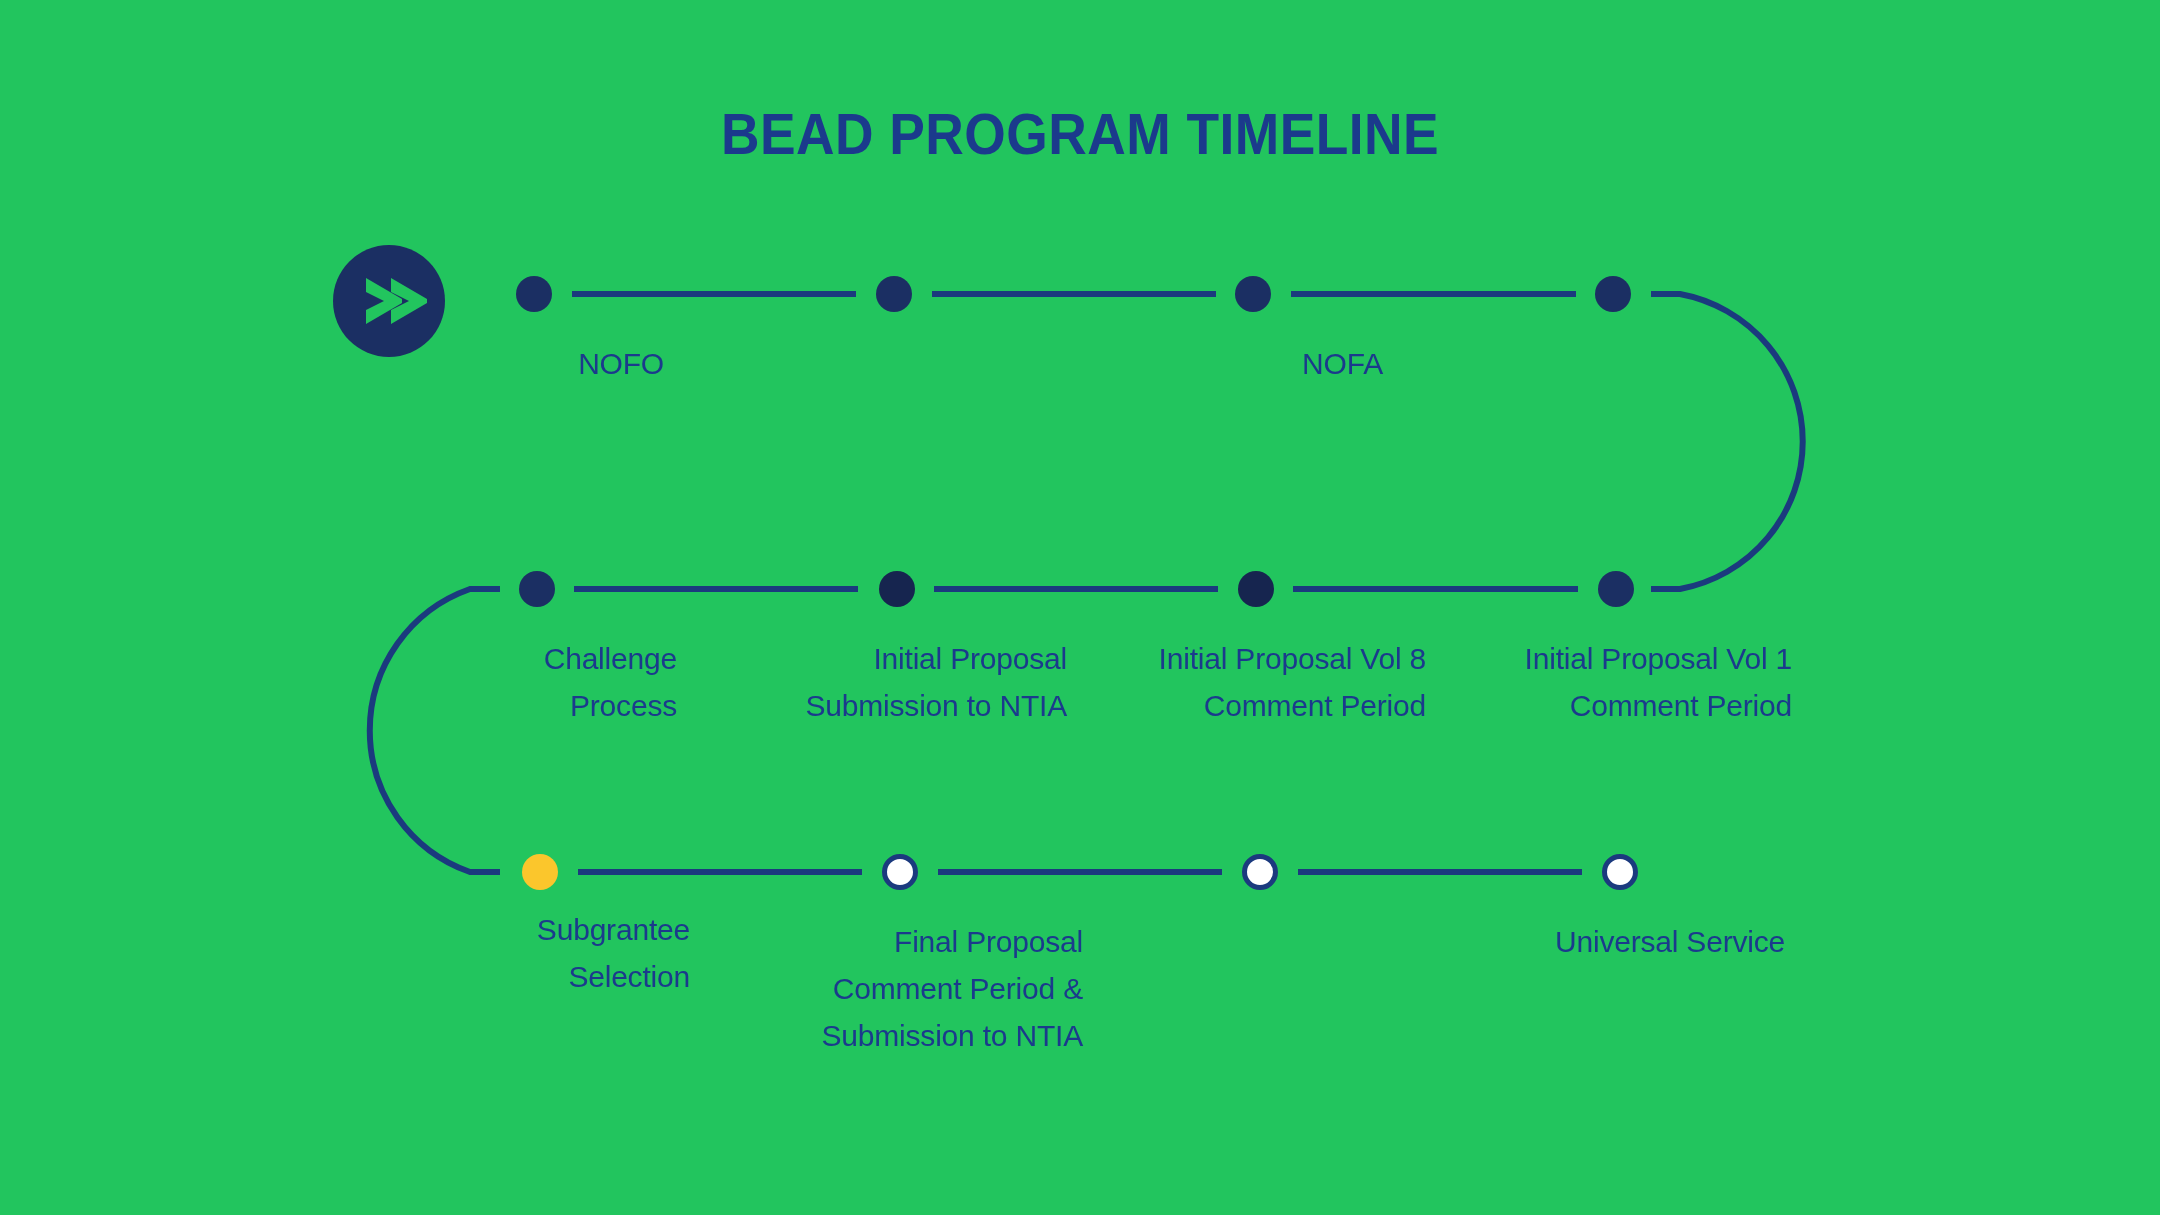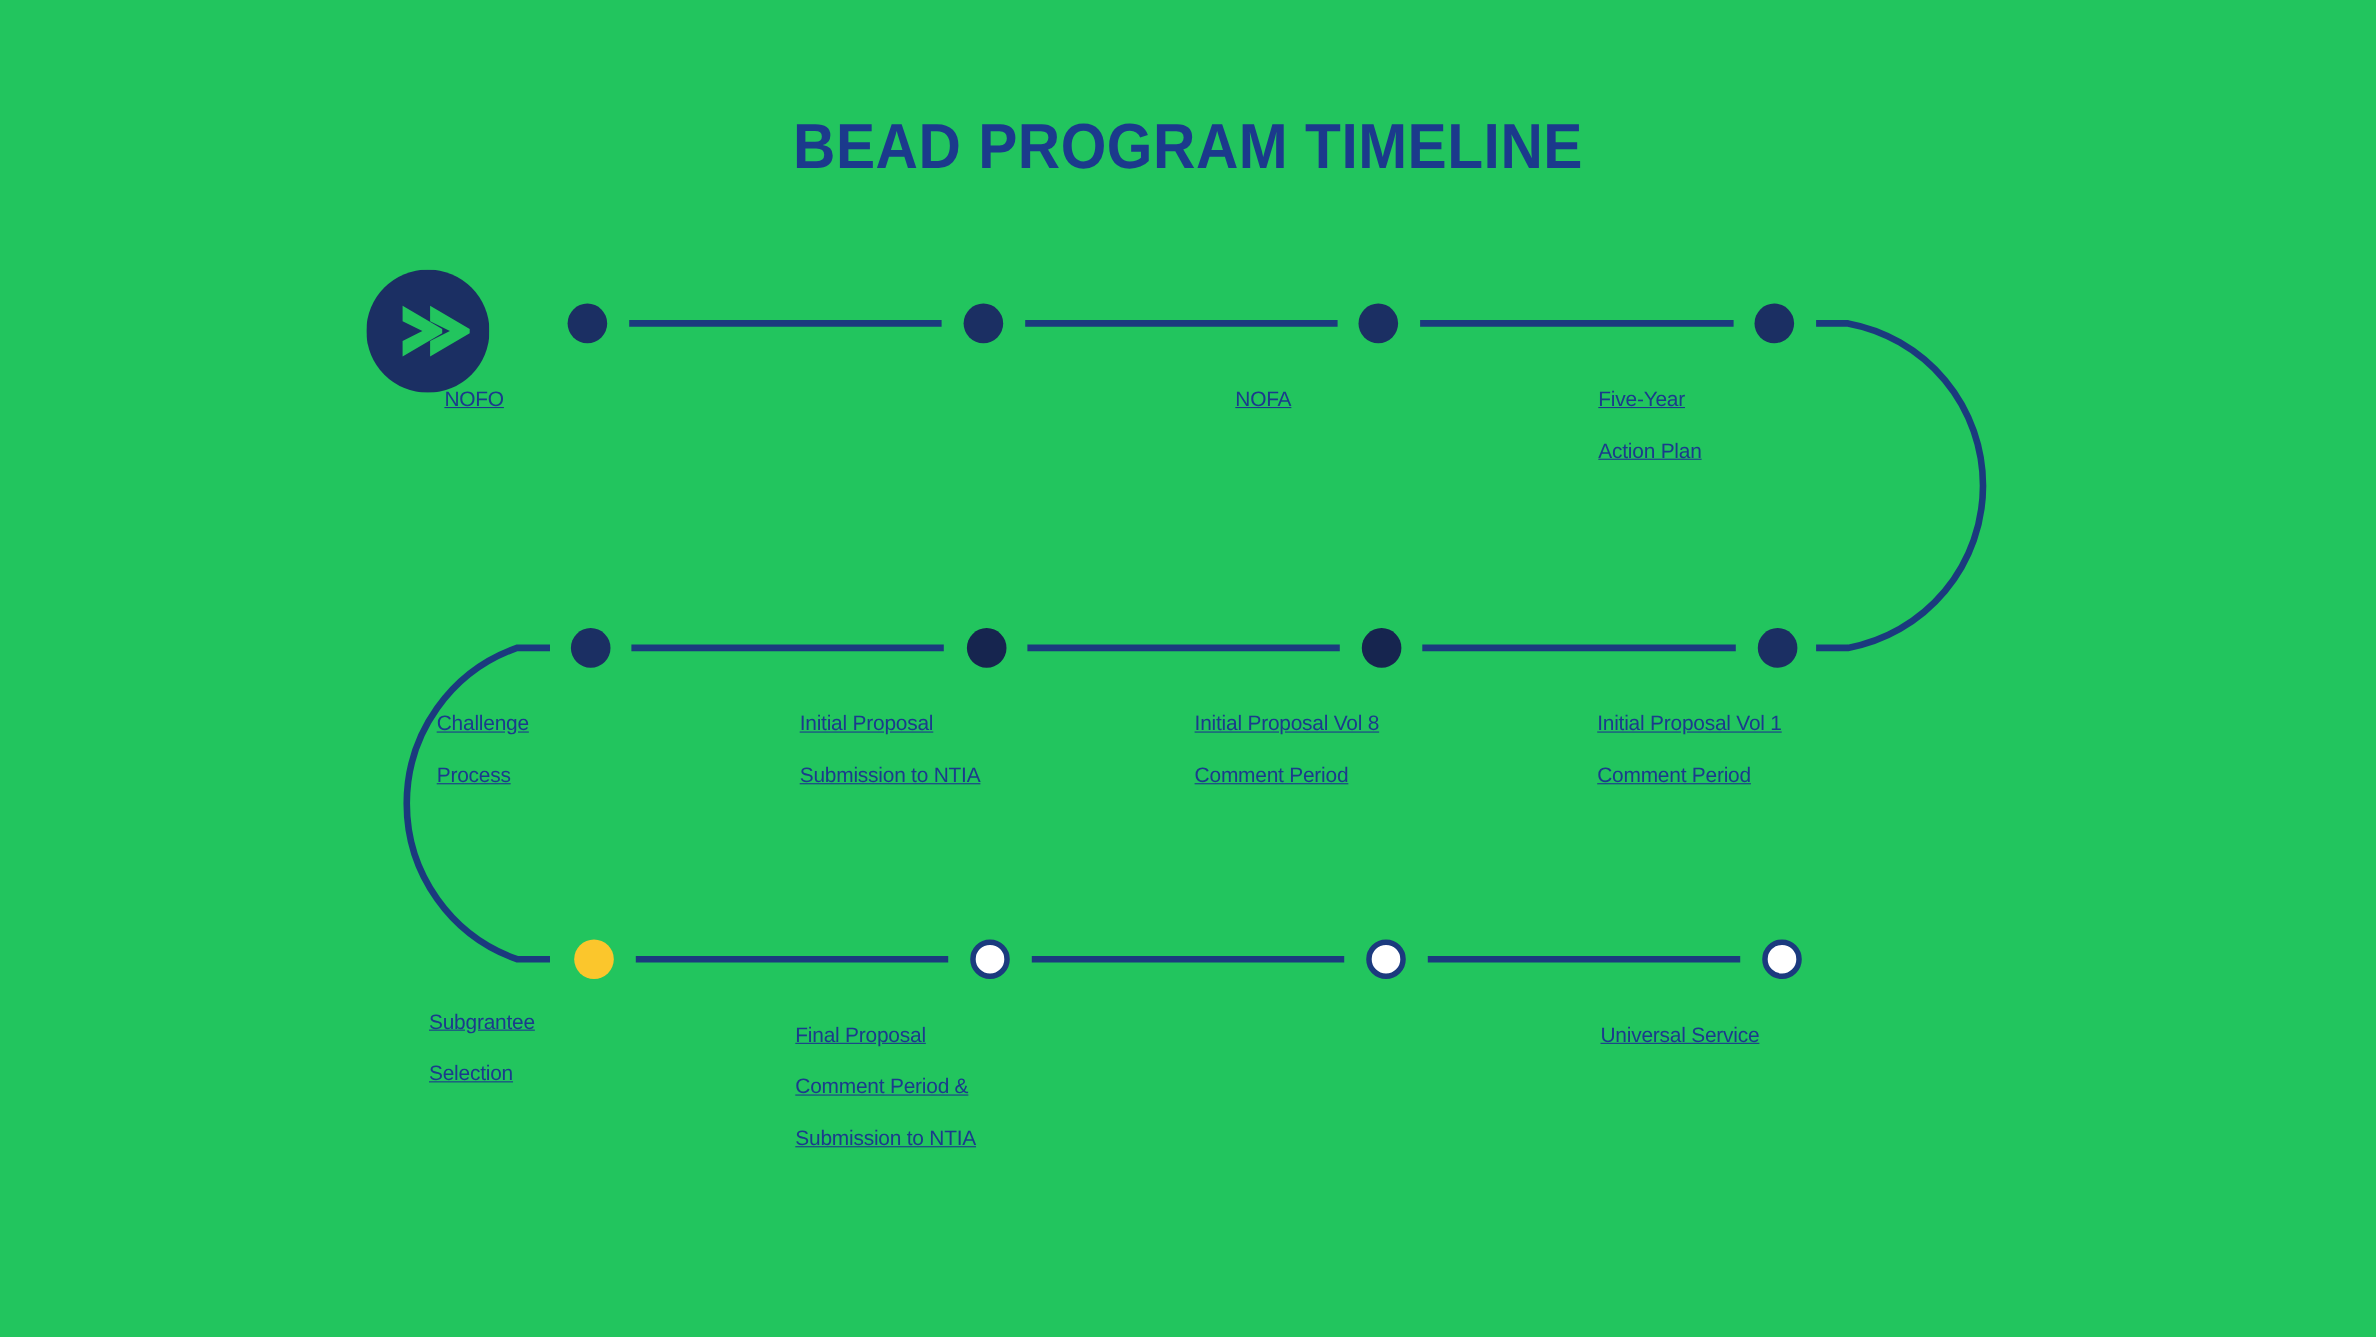--- a/index.html
+++ b/index.html
@@ -66,28 +66,27 @@
   }
   .node.past      { background: #1B2F63; }
   .node.past-dark { background: #16254F; }
   .node.current   { background: #FBC62C; }
   .node.future    { background: #FFFFFF; border: 5px solid #1B3A7E; box-sizing: border-box; }
 
   
   .label {
     position: absolute;
     transform: translateX(-50%);
-    text-align: left;
+    text-align: right;
     color: #1B3A8C;
     font-family: "Liberation Sans", sans-serif;
-    font-size: 19px;
+    font-size: 30px;
     line-height: 47px;
     white-space: pre-line;
     letter-spacing: -0.2px;
-    text-decoration: underline;
   }
 </style>
 </head>
 <body>
 
 <div class="canvas">
 
   <div class="title">BEAD PROGRAM TIMELINE</div>
 
   <div class="start-badge">
@@ -126,22 +125,20 @@
 
   <div class="node past" style="left:534px; top:294px;"></div>
   <div class="label" style="left:534px; top:340px; width:260px;">NOFO</div>
 
   <div class="node past" style="left:894px; top:294px;"></div>
 
   <div class="node past" style="left:1253px; top:294px;"></div>
   <div class="label" style="left:1253px; top:340px; width:260px;">NOFA</div>
 
   <div class="node past" style="left:1613px; top:294px;"></div>
-  <div class="label" style="left:1613px; top:340px; width:320px;">Five-Year
-Action Plan</div>
 
   <div class="node past" style="left:537px; top:589px;"></div>
   <div class="label" style="left:537px; top:635px; width:280px;">Challenge
 Process</div>
 
   <div class="node past-dark" style="left:897px; top:589px;"></div>
   <div class="label" style="left:897px; top:635px; width:340px;">Initial Proposal
 Submission to NTIA</div>
 
   <div class="node past-dark" style="left:1256px; top:589px;"></div>

